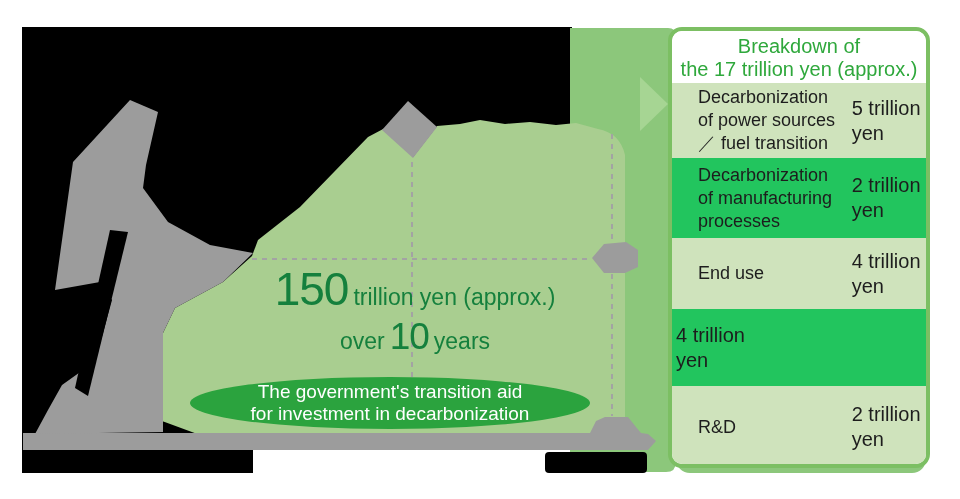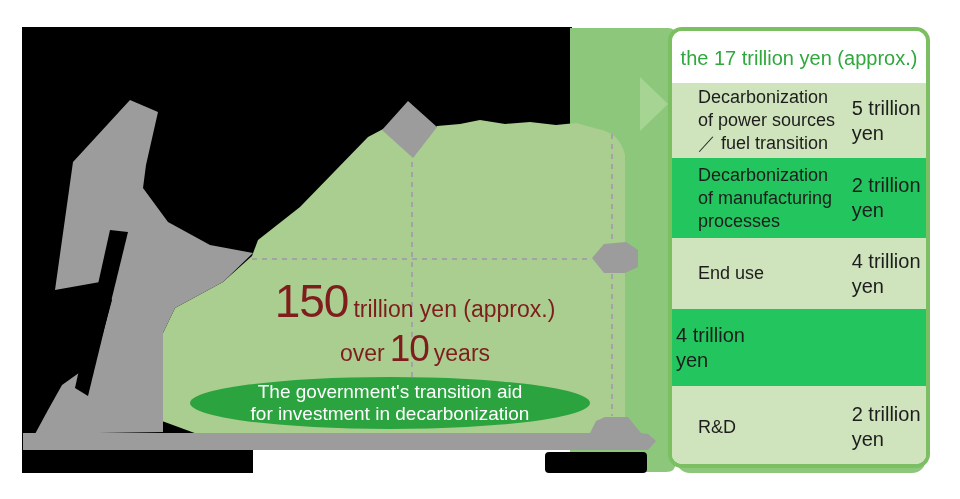--- a/index.html
+++ b/index.html
@@ -3,21 +3,21 @@
 <meta charset="utf-8">
 <style>
   html,body{margin:0;padding:0;background:#ffffff;}
   body{font-family:"Liberation Sans", sans-serif; -webkit-font-smoothing:antialiased;}
   .stage{position:relative;width:960px;height:499px;background:#ffffff;overflow:hidden;}
   .stage svg{position:absolute;left:0;top:0;}
 
   
   .big-amount{
     position:absolute;left:245px;top:266px;width:340px;text-align:left;
-    color:#7f1d1d;line-height:1;margin-top:12px;
+    color:#15803d;line-height:1;
   }
   .big-amount .row{display:flex;justify-content:center;align-items:baseline;gap:5px;}
   .big-amount .huge{font-size:46px;letter-spacing:-1px;}
   .big-amount .mid{font-size:37px;letter-spacing:-1px;}
   .big-amount .small{font-size:23px;}
   .big-amount .row2{margin-top:6px;}
 
   .badge{
     position:absolute;left:190px;top:377px;width:400px;height:52px;
     background:#2ba33e;border-radius:50%;
@@ -102,20 +102,21 @@
 
   <div class="badge">
     <span>The government's transition aid</span>
     <span>for investment in decarbonization</span>
   </div>
 
   <div class="band-shadow"></div>
 
   <div class="panel">
     <div class="panel-header">
+      <span>Breakdown of</span>
       <span>the 17 trillion yen (approx.)</span>
     </div>
 
     <div class="prow bg-dark h75">
       <div class="lbl">Decarbonization of power sources ／ fuel transition</div>
       <div class="val">5 trillion yen</div>
     </div>
     <div class="prow bg-light h80">
       <div class="lbl">Decarbonization of manufacturing processes</div>
       <div class="val">2 trillion yen</div>

